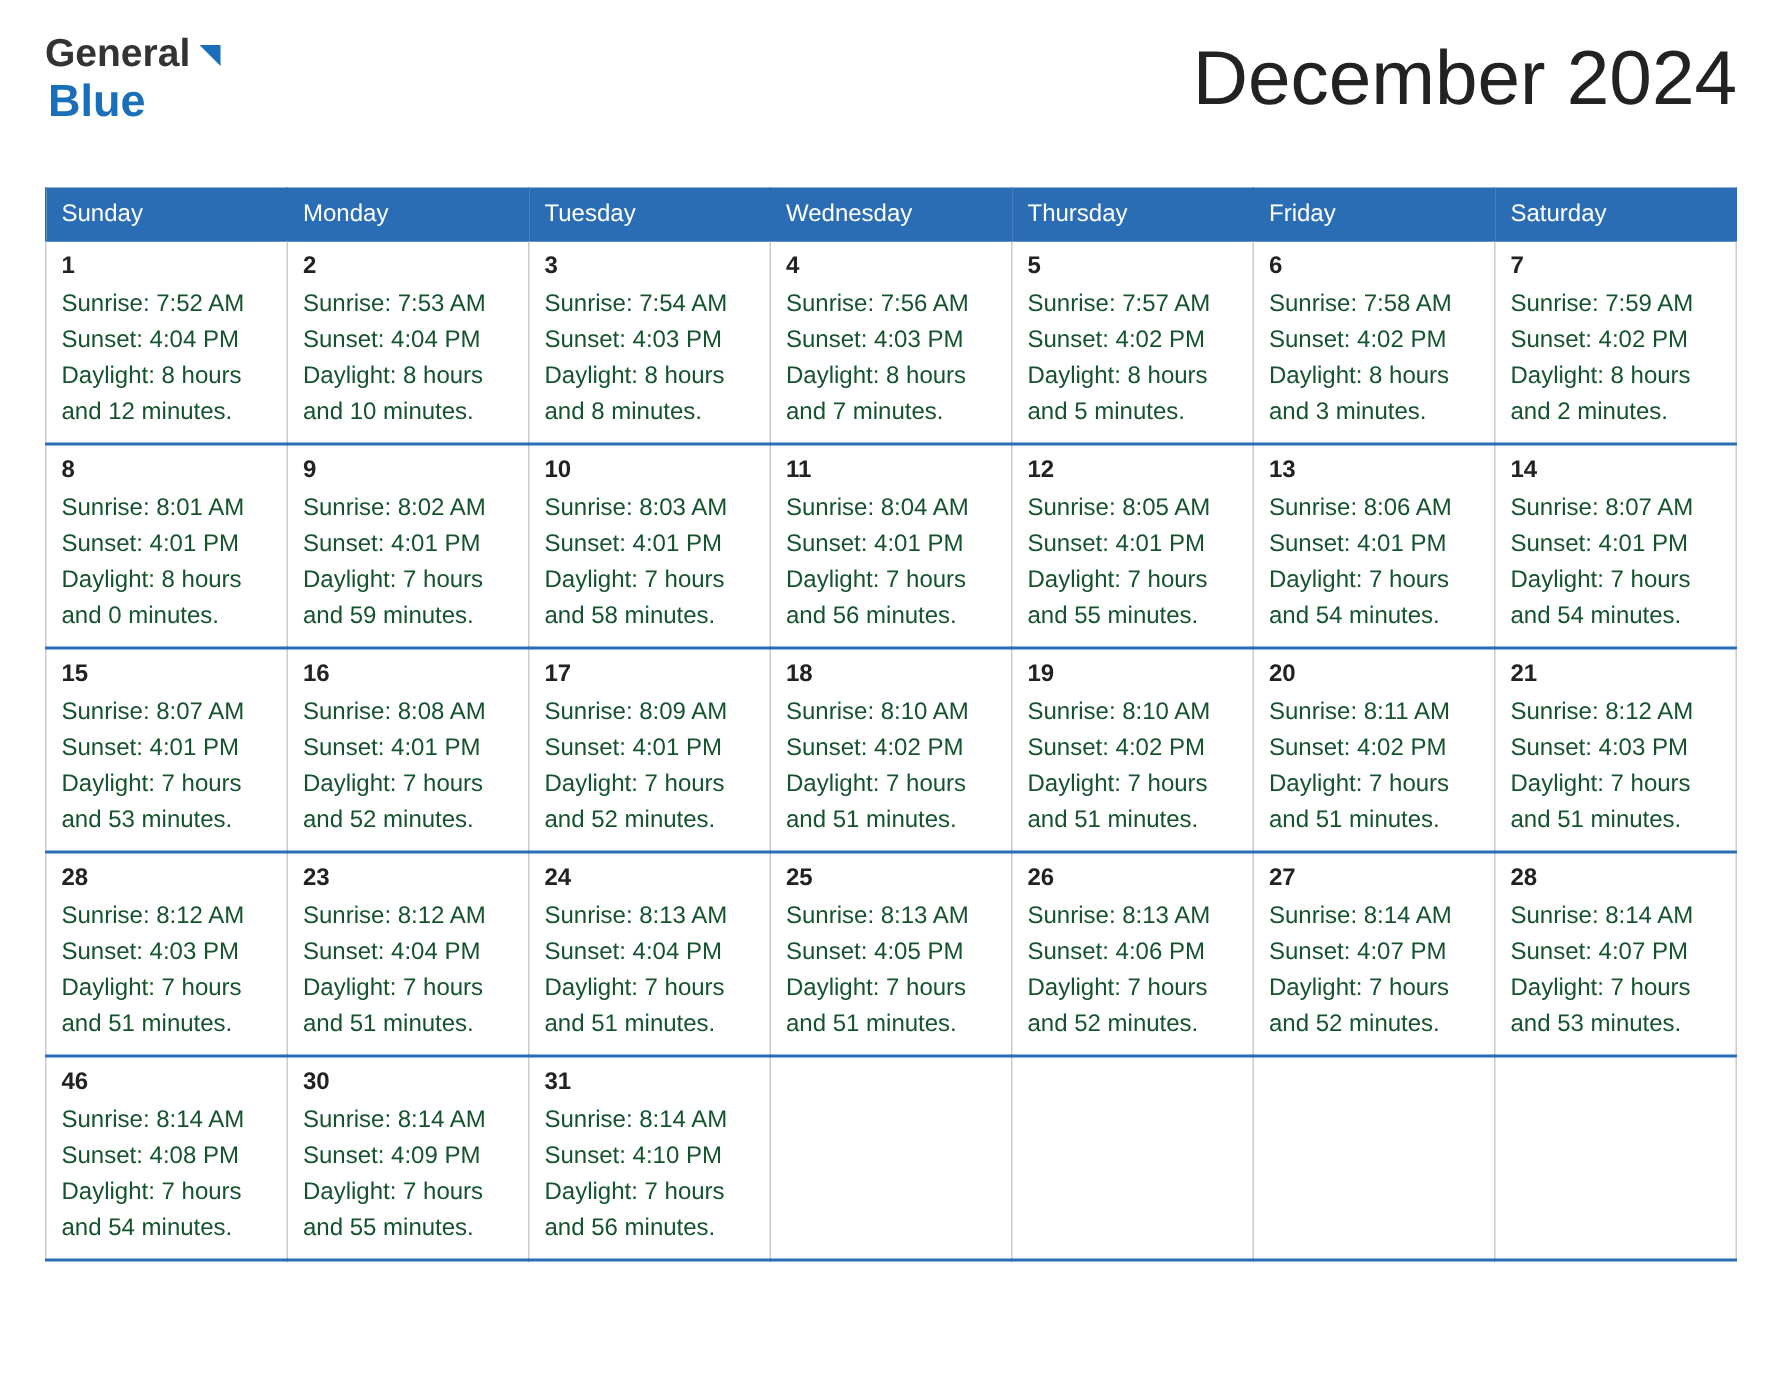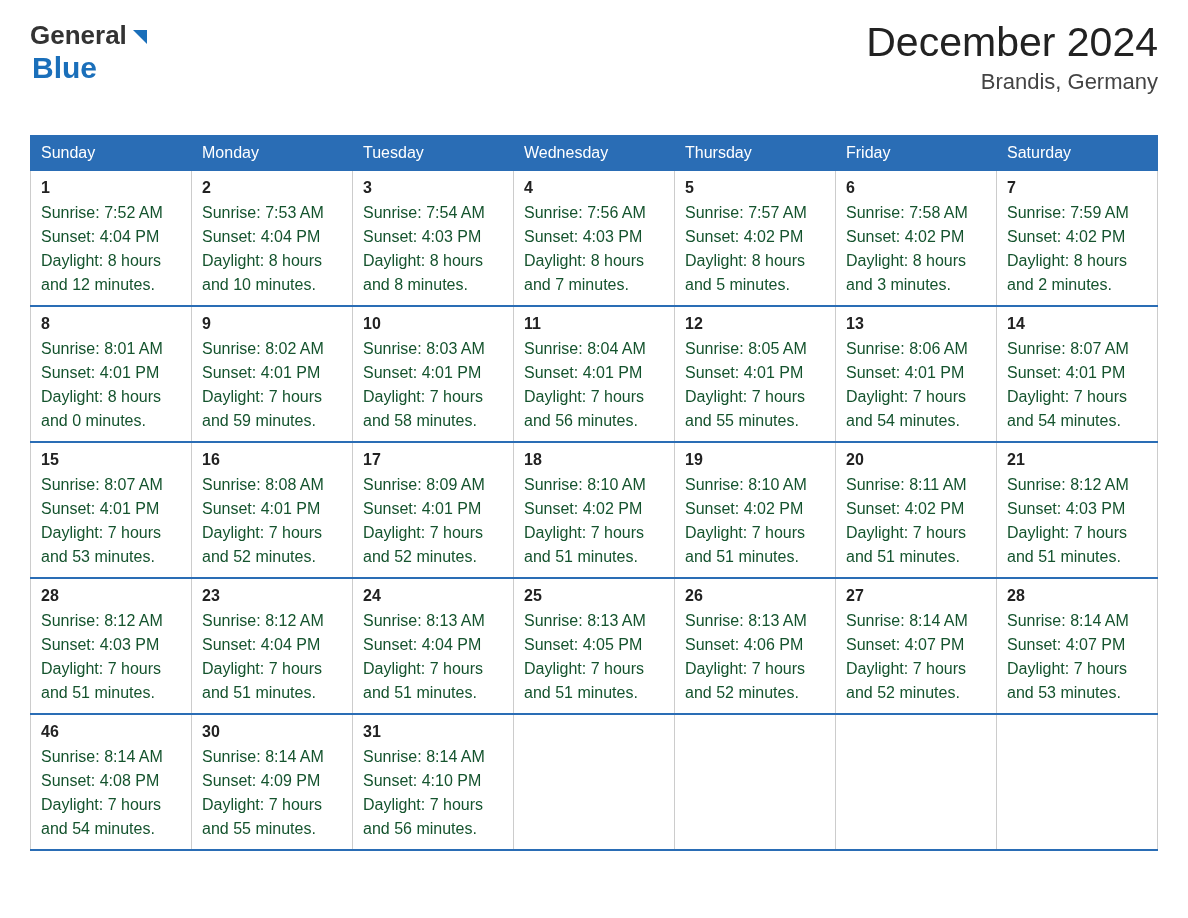--- a/index.html
+++ b/index.html
@@ -6,21 +6,21 @@
     body {
       font-family: Arial, sans-serif;
       background: #fff;
       padding: 20px 30px;
       width: 1188px;
       min-height: 918px;
     }
     .header {
       display: flex;
       justify-content: space-between;
-      align-items: flex-start;
+      align-items: center;
       margin-bottom: 20px;
     }
     .logo {
       display: flex;
       align-items: center;
     }
     .logo-text-general {
       font-size: 26px;
       font-weight: bold;
       color: #333;
@@ -35,21 +35,21 @@
       flex-direction: column;
     }
     .logo-top-row {
       display: flex;
       align-items: center;
     }
     .title-section {
       text-align: right;
     }
     .month-title {
-      font-size: 41px;
+      font-size: 51px;
       font-weight: normal;
       color: #222;
       line-height: 1.1;
     }
     .location-title {
       font-size: 22px;
       color: #444;
       margin-top: 4px;
     }
     table {
@@ -103,21 +103,20 @@
         <span class="logo-text-general">General</span>
         <svg width="22" height="22" viewBox="0 0 22 22" style="margin-left:2px;margin-top:2px;">
           <polygon points="4,4 18,4 18,18" fill="#1a6fba"></polygon>
         </svg>
       </div>
       <span class="logo-text-blue" style="margin-left:2px;">Blue</span>
     </div>
   </div>
   <div class="title-section">
     <div class="month-title">December 2024</div>
-    <div class="location-title">Brandis, Germany</div>
   </div>
 </div>
 
 <table>
   <thead>
     <tr>
     <th>Sunday</th>
         <th>Monday</th>
         <th>Tuesday</th>
         <th>Wednesday</th>

